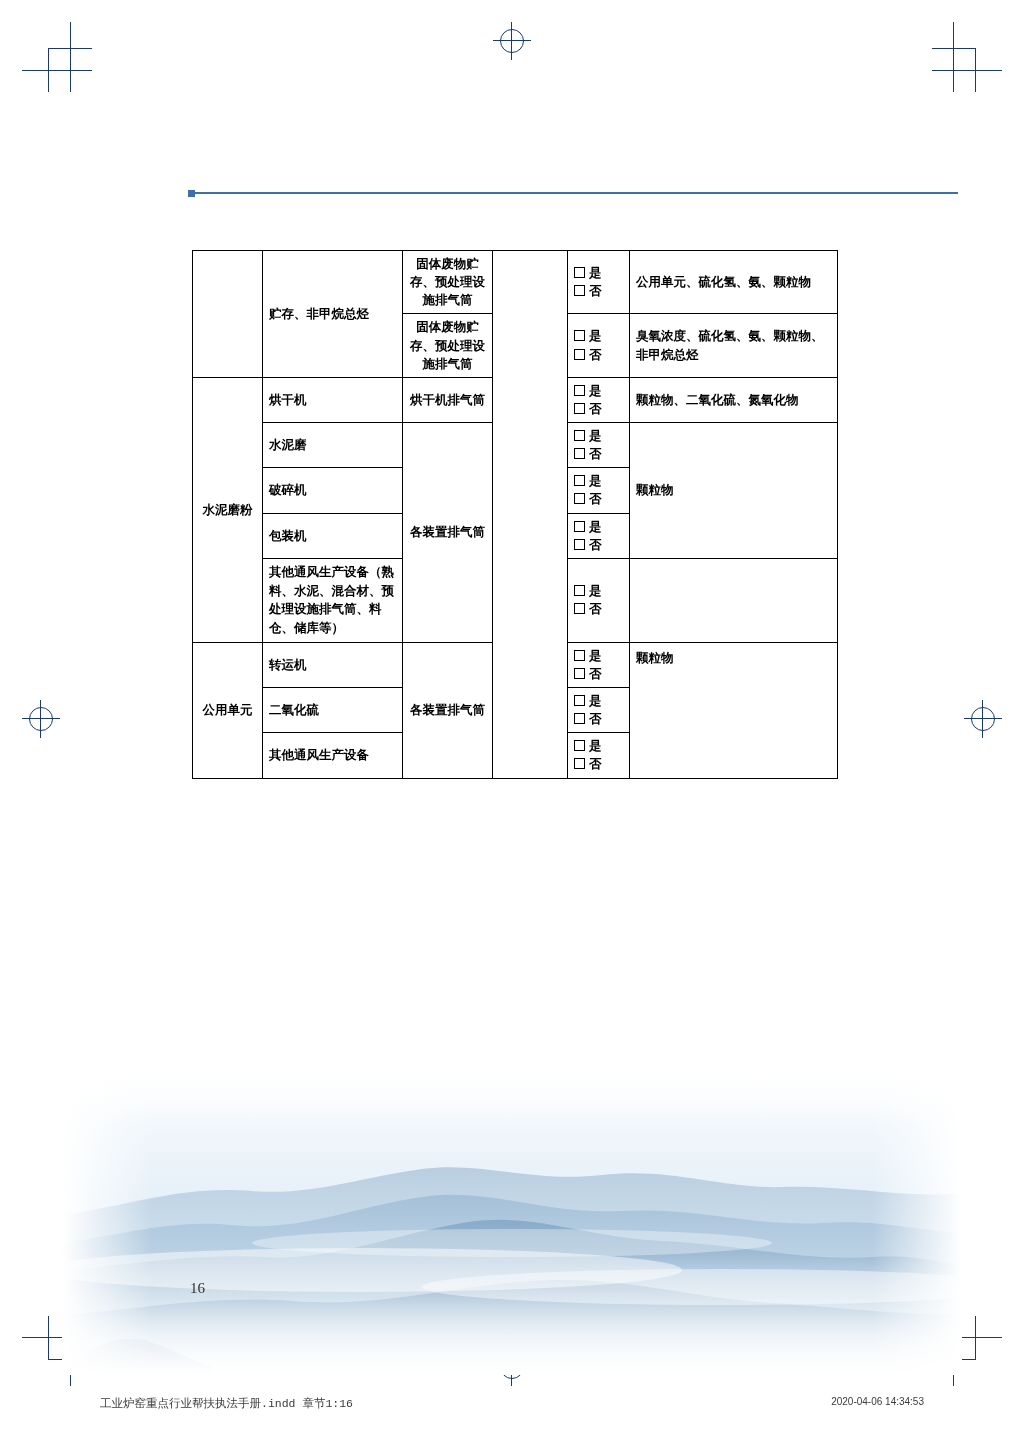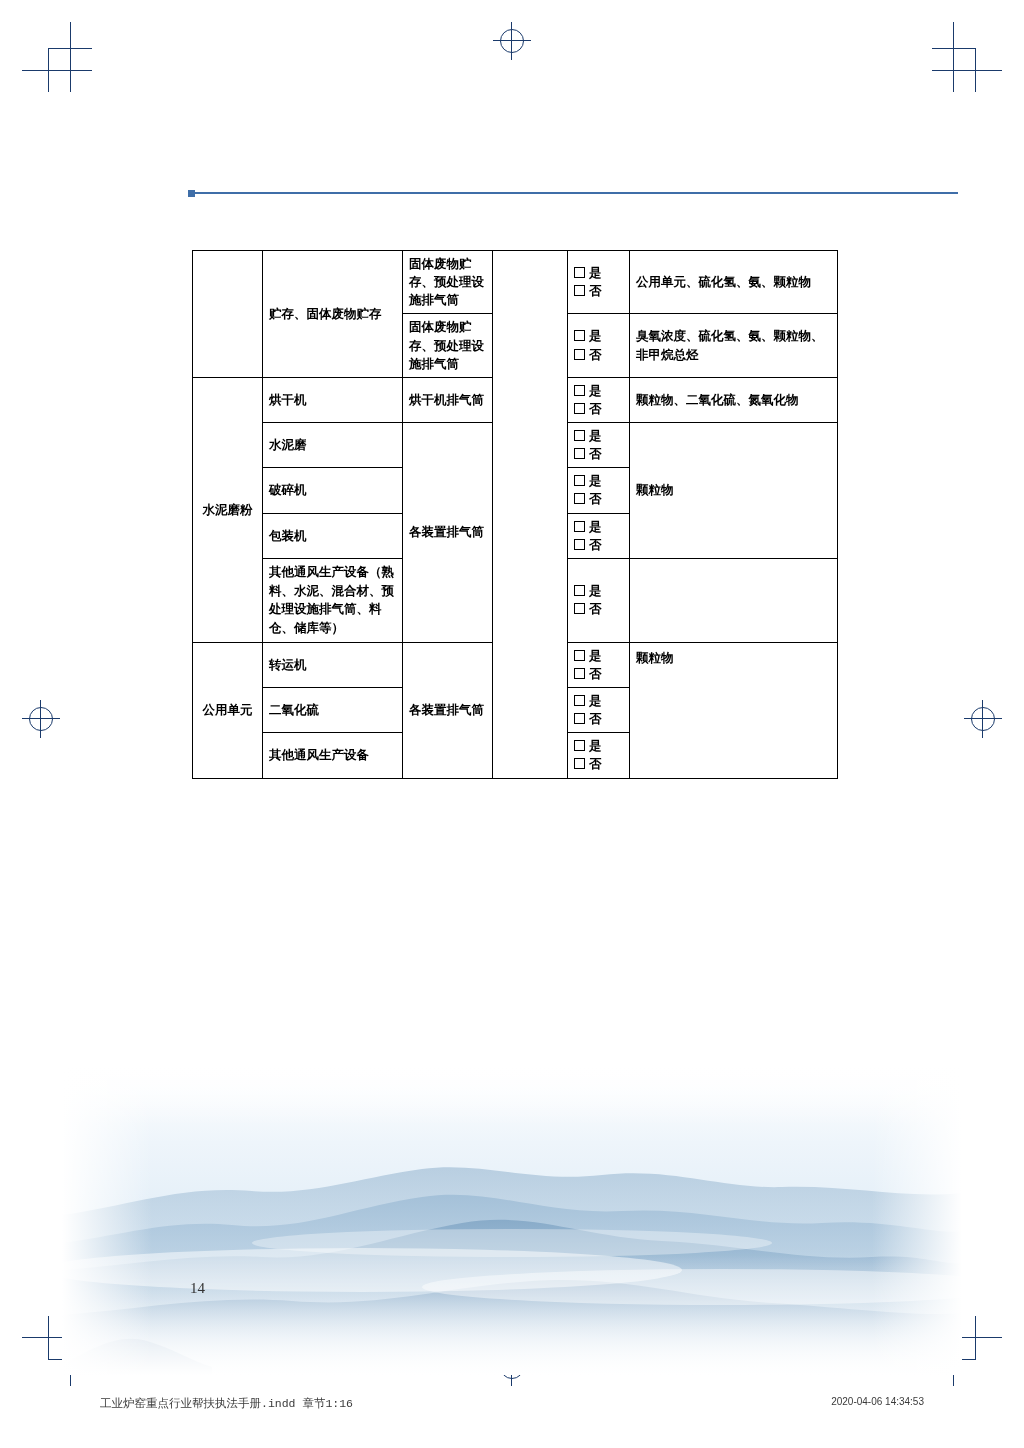--- a/index.html
+++ b/index.html
@@ -92,21 +92,21 @@
   table.doc td {
     border: 1px solid #000;
     vertical-align: middle;
     font-size: 12.5px;
     line-height: 1.45;
     padding: 4px 6px;
     font-weight: bold;
   }
   td.c-unit    { width: 70px;  text-align: center; }
   td.c-device  { width: 140px; text-align: left; padding-left: 9px; }
-  td.c-stack   { width: 90px;  }
+  td.c-stack   { width: 90px;  text-align: center; }
   td.c-blank   { width: 75px;  }
   td.c-check   { width: 62px;  text-align: left; padding-left: 10px; }
   td.c-factor  { width: 208px; text-align: left; padding-left: 8px; }
 
   .chk { display: block; white-space: nowrap; }
   .box {
     display: inline-block;
     width: 9px; height: 9px;
     border: 1px solid #000;
     margin-right: 4px;
@@ -220,21 +220,21 @@
         <col style="width:140px">
         <col style="width:90px">
     <col style="width:75px">
         <col style="width:62px">
         <col style="width:208px">
   </colgroup>
   <tbody>
 
     <tr>
       <td class="c-unit" rowspan="2"></td>
-      <td class="c-device" rowspan="2">贮存、固体废物贮存</td>
+      <td class="c-device" rowspan="2">贮存、非甲烷总烃</td>
       <td class="c-stack">固体废物贮存、预处理设施排气筒</td>
       <td class="c-blank" rowspan="10"></td>
       <td class="c-check">
         <span class="chk"><span class="box"></span><span>是</span></span>
         <span class="chk"><span class="box"></span><span>否</span></span>
       </td>
       <td class="c-factor just">公用单元、硫化氢、氨、颗粒物</td>
     </tr>
 
     <tr>
@@ -386,16 +386,16 @@
     <ellipse cx="660" cy="222" rx="300" ry="18" fill="#ffffff" opacity="0.45"></ellipse>
     <ellipse cx="450" cy="178" rx="260" ry="14" fill="#ffffff" opacity="0.35"></ellipse>
 
     <rect x="0" y="190" width="900" height="120" fill="url(#fade)"></rect>
     <rect x="0" y="0" width="900" height="60" fill="url(#topfade)"></rect>
     <rect x="0" y="0" width="90" height="310" fill="url(#edgeL)"></rect>
     <rect x="810" y="0" width="90" height="310" fill="url(#edgeR)"></rect>
   </svg>
 </div>
 
-<div class="page-num">14</div>
+<div class="page-num">16</div>
 
 <div class="footer-left">工业炉窑重点行业帮扶执法手册.indd  章节1:16</div>
 <div class="footer-right">2020-04-06  14:34:53</div>
 
 </body></html>

